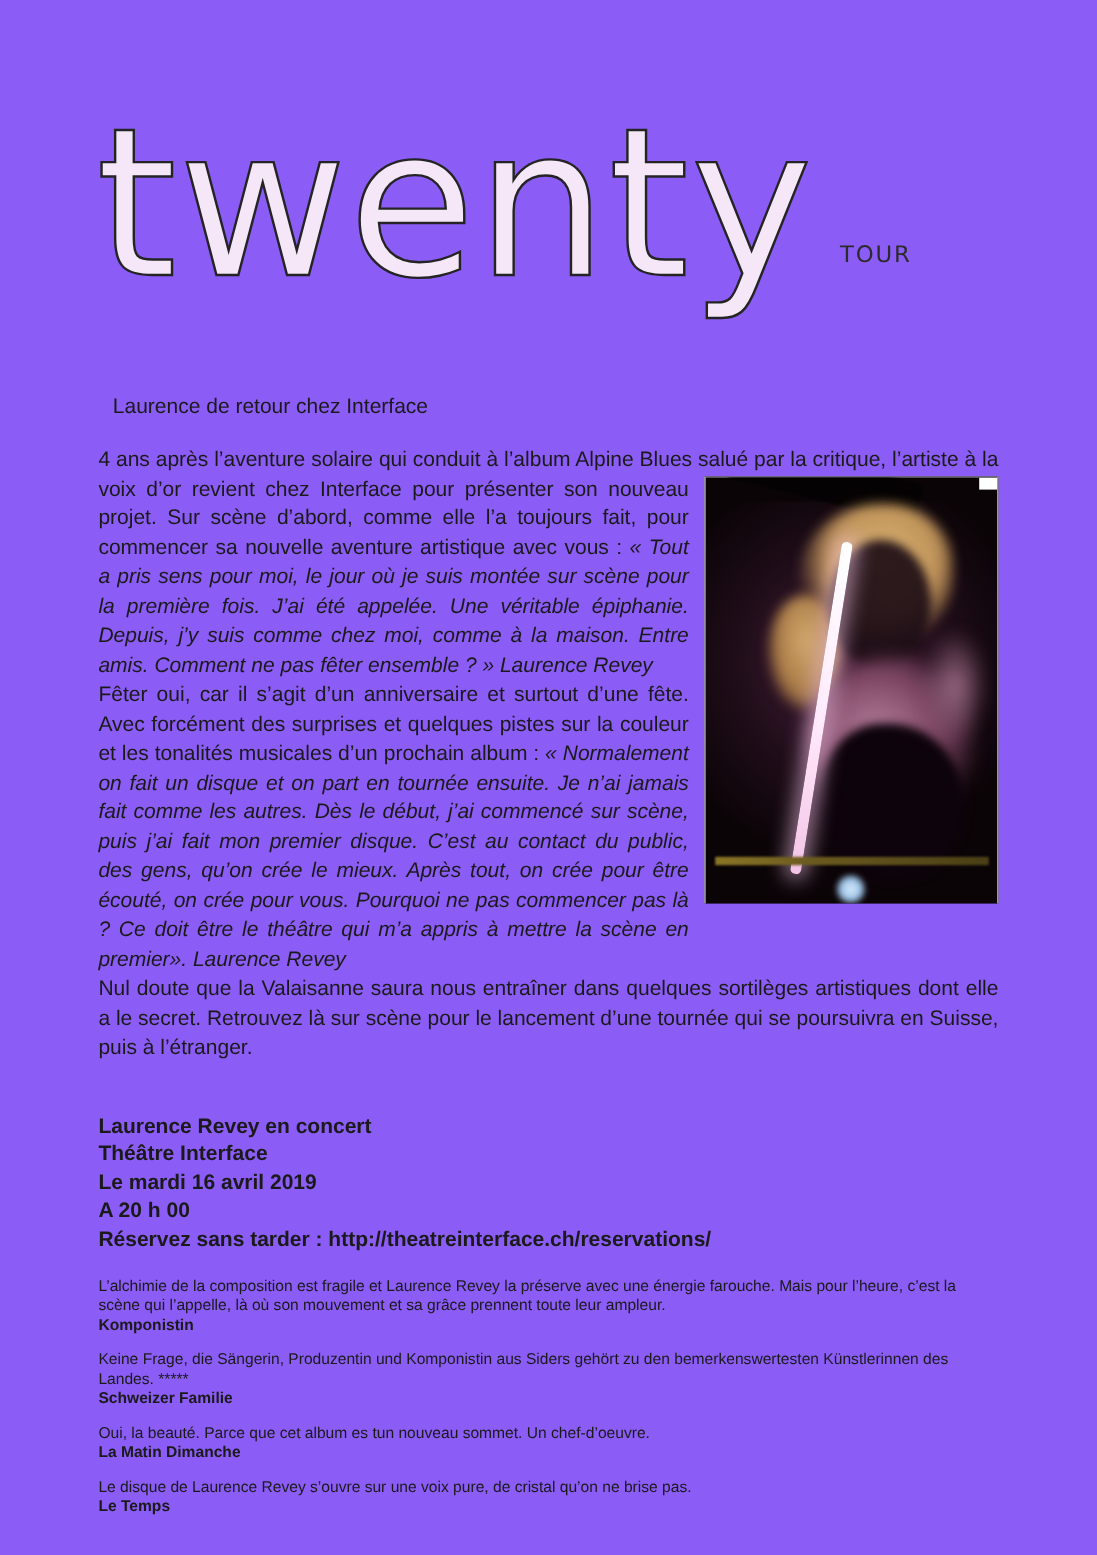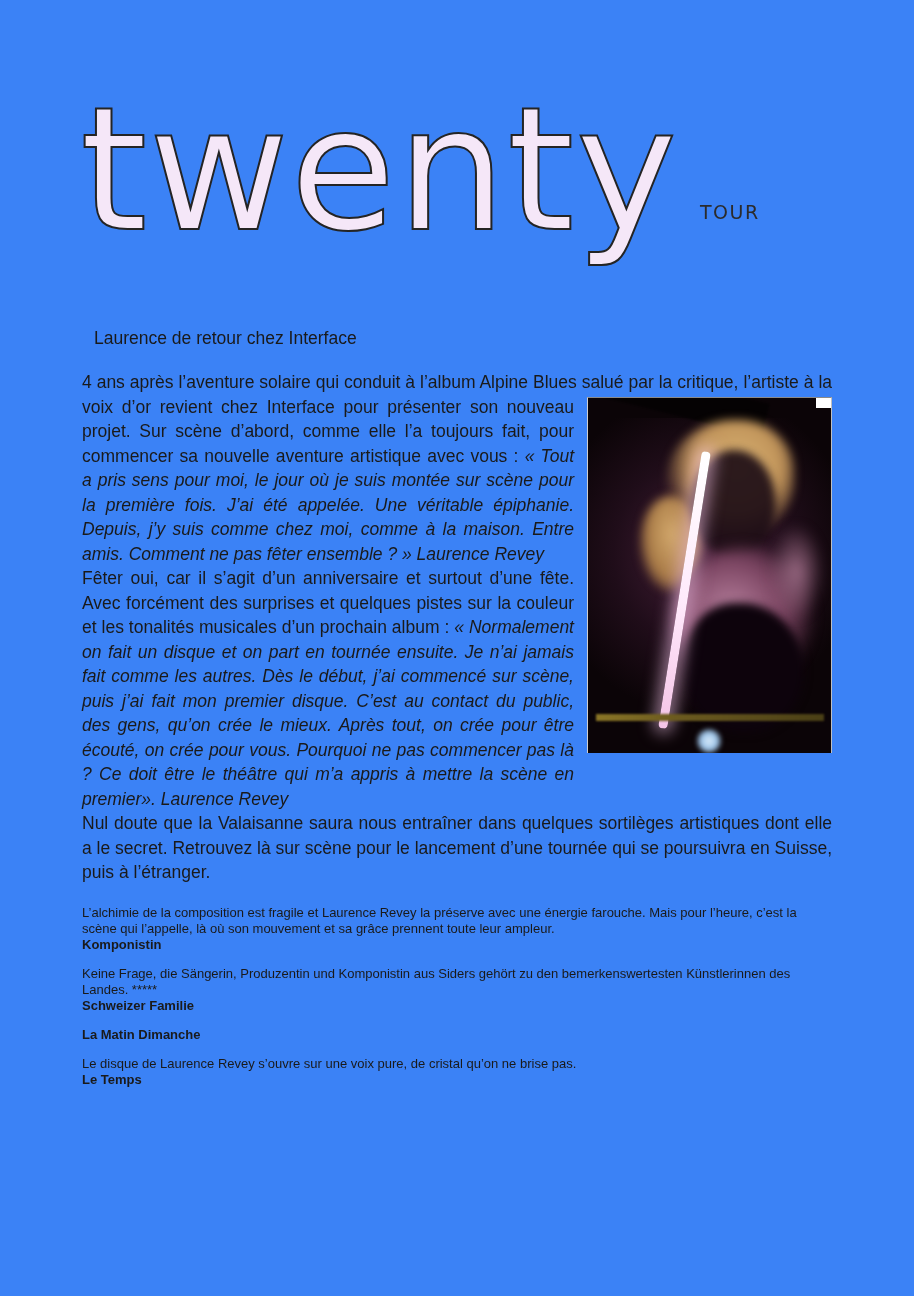--- a/index.html
+++ b/index.html
@@ -1,21 +1,21 @@
 <!DOCTYPE html>
 <html><head>
 <meta charset="utf-8">
 <style>
   html,body { margin:0; padding:0; background:#ffffff; }
   .page {
     position: relative;
     width: 914px;
     height: 1296px;
     margin: 0 auto;
-    background: #3b82f6;
+    background: #8b5cf6;
     font-family: "Liberation Sans", sans-serif;
     color: #1a1a1a;
     overflow: hidden;
     box-sizing: border-box;
   }
   
   .header { position: relative; height: 300px; }
   .wordmark {
     position: absolute;
     left: 80px;
@@ -188,31 +188,39 @@
         <div class="corner-notch"></div>
       </div>
 
       <p><span>4 ans après l’aventure solaire qui conduit à l’album Alpine Blues salué par la critique, l’artiste à la voix d’or revient chez Interface pour présenter son nouveau projet. Sur scène d’abord, comme elle l’a toujours fait, pour commencer sa nouvelle aventure artistique avec vous : </span><span class="quote-italic">« Tout a pris sens pour moi, le jour où je suis montée sur scène pour la première fois. J’ai été appelée. Une véritable épiphanie. Depuis, j’y suis comme chez moi, comme à la maison.  Entre amis. Comment ne pas fêter ensemble ? » </span><span class="quote-italic">Laurence Revey</span></p>
 
       <p><span>Fêter oui, car il s’agit d’un anniversaire et surtout d’une fête. Avec forcément des surprises et quelques pistes sur la couleur et les tonalités musicales d’un prochain album : </span><span class="quote-italic">« Normalement on fait un disque et on part en tournée ensuite. Je n’ai jamais fait comme les autres. Dès le début, j’ai commencé sur scène, puis j’ai fait mon premier disque. C’est au contact du public, des gens, qu’on crée le mieux. Après tout, on crée pour être écouté, on crée pour vous. Pourquoi ne pas commencer pas là ? Ce doit être le théâtre qui m’a appris à mettre la scène en premier». </span><span class="quote-italic">Laurence Revey</span></p>
 
       <p><span>Nul doute que la Valaisanne saura nous entraîner dans quelques sortilèges artistiques dont elle a le secret. Retrouvez là sur scène pour le lancement d’une tournée qui se poursuivra en Suisse, puis à l’étranger.</span></p>
     </div>
 
+    <div class="concert-info">
+      <p class="line">Laurence Revey en concert</p>
+      <p class="line">Théâtre Interface</p>
+      <p class="line">Le mardi 16 avril 2019</p>
+      <p class="line">A 20 h 00</p>
+      <p class="line"><span>Réservez sans tarder : </span><a href="#" class="booking-url">http://theatreinterface.ch/reservations/</a></p>
+    </div>
 
     <div class="press-quotes">
       <div class="quote-block">
         <p class="quote-text">L’alchimie de la composition est fragile et Laurence Revey la préserve avec une énergie farouche. Mais pour l’heure, c’est la scène qui l’appelle, là où son mouvement et sa grâce prennent toute leur ampleur.</p>
         <p class="quote-source">Komponistin</p>
       </div>
       <div class="quote-block">
         <p class="quote-text">Keine Frage, die Sängerin, Produzentin und Komponistin aus Siders gehört zu den bemerkenswertesten Künstlerinnen des Landes. *****</p>
         <p class="quote-source">Schweizer Familie</p>
       </div>
       <div class="quote-block">
+        <p class="quote-text">Oui, la beauté. Parce que cet album es tun nouveau sommet. Un chef-d’oeuvre.</p>
         <p class="quote-source">La Matin Dimanche</p>
       </div>
       <div class="quote-block">
         <p class="quote-text">Le disque de Laurence Revey s’ouvre sur une voix pure, de cristal qu’on ne brise pas.</p>
         <p class="quote-source">Le Temps</p>
       </div>
     </div>
 
   </div>
 

